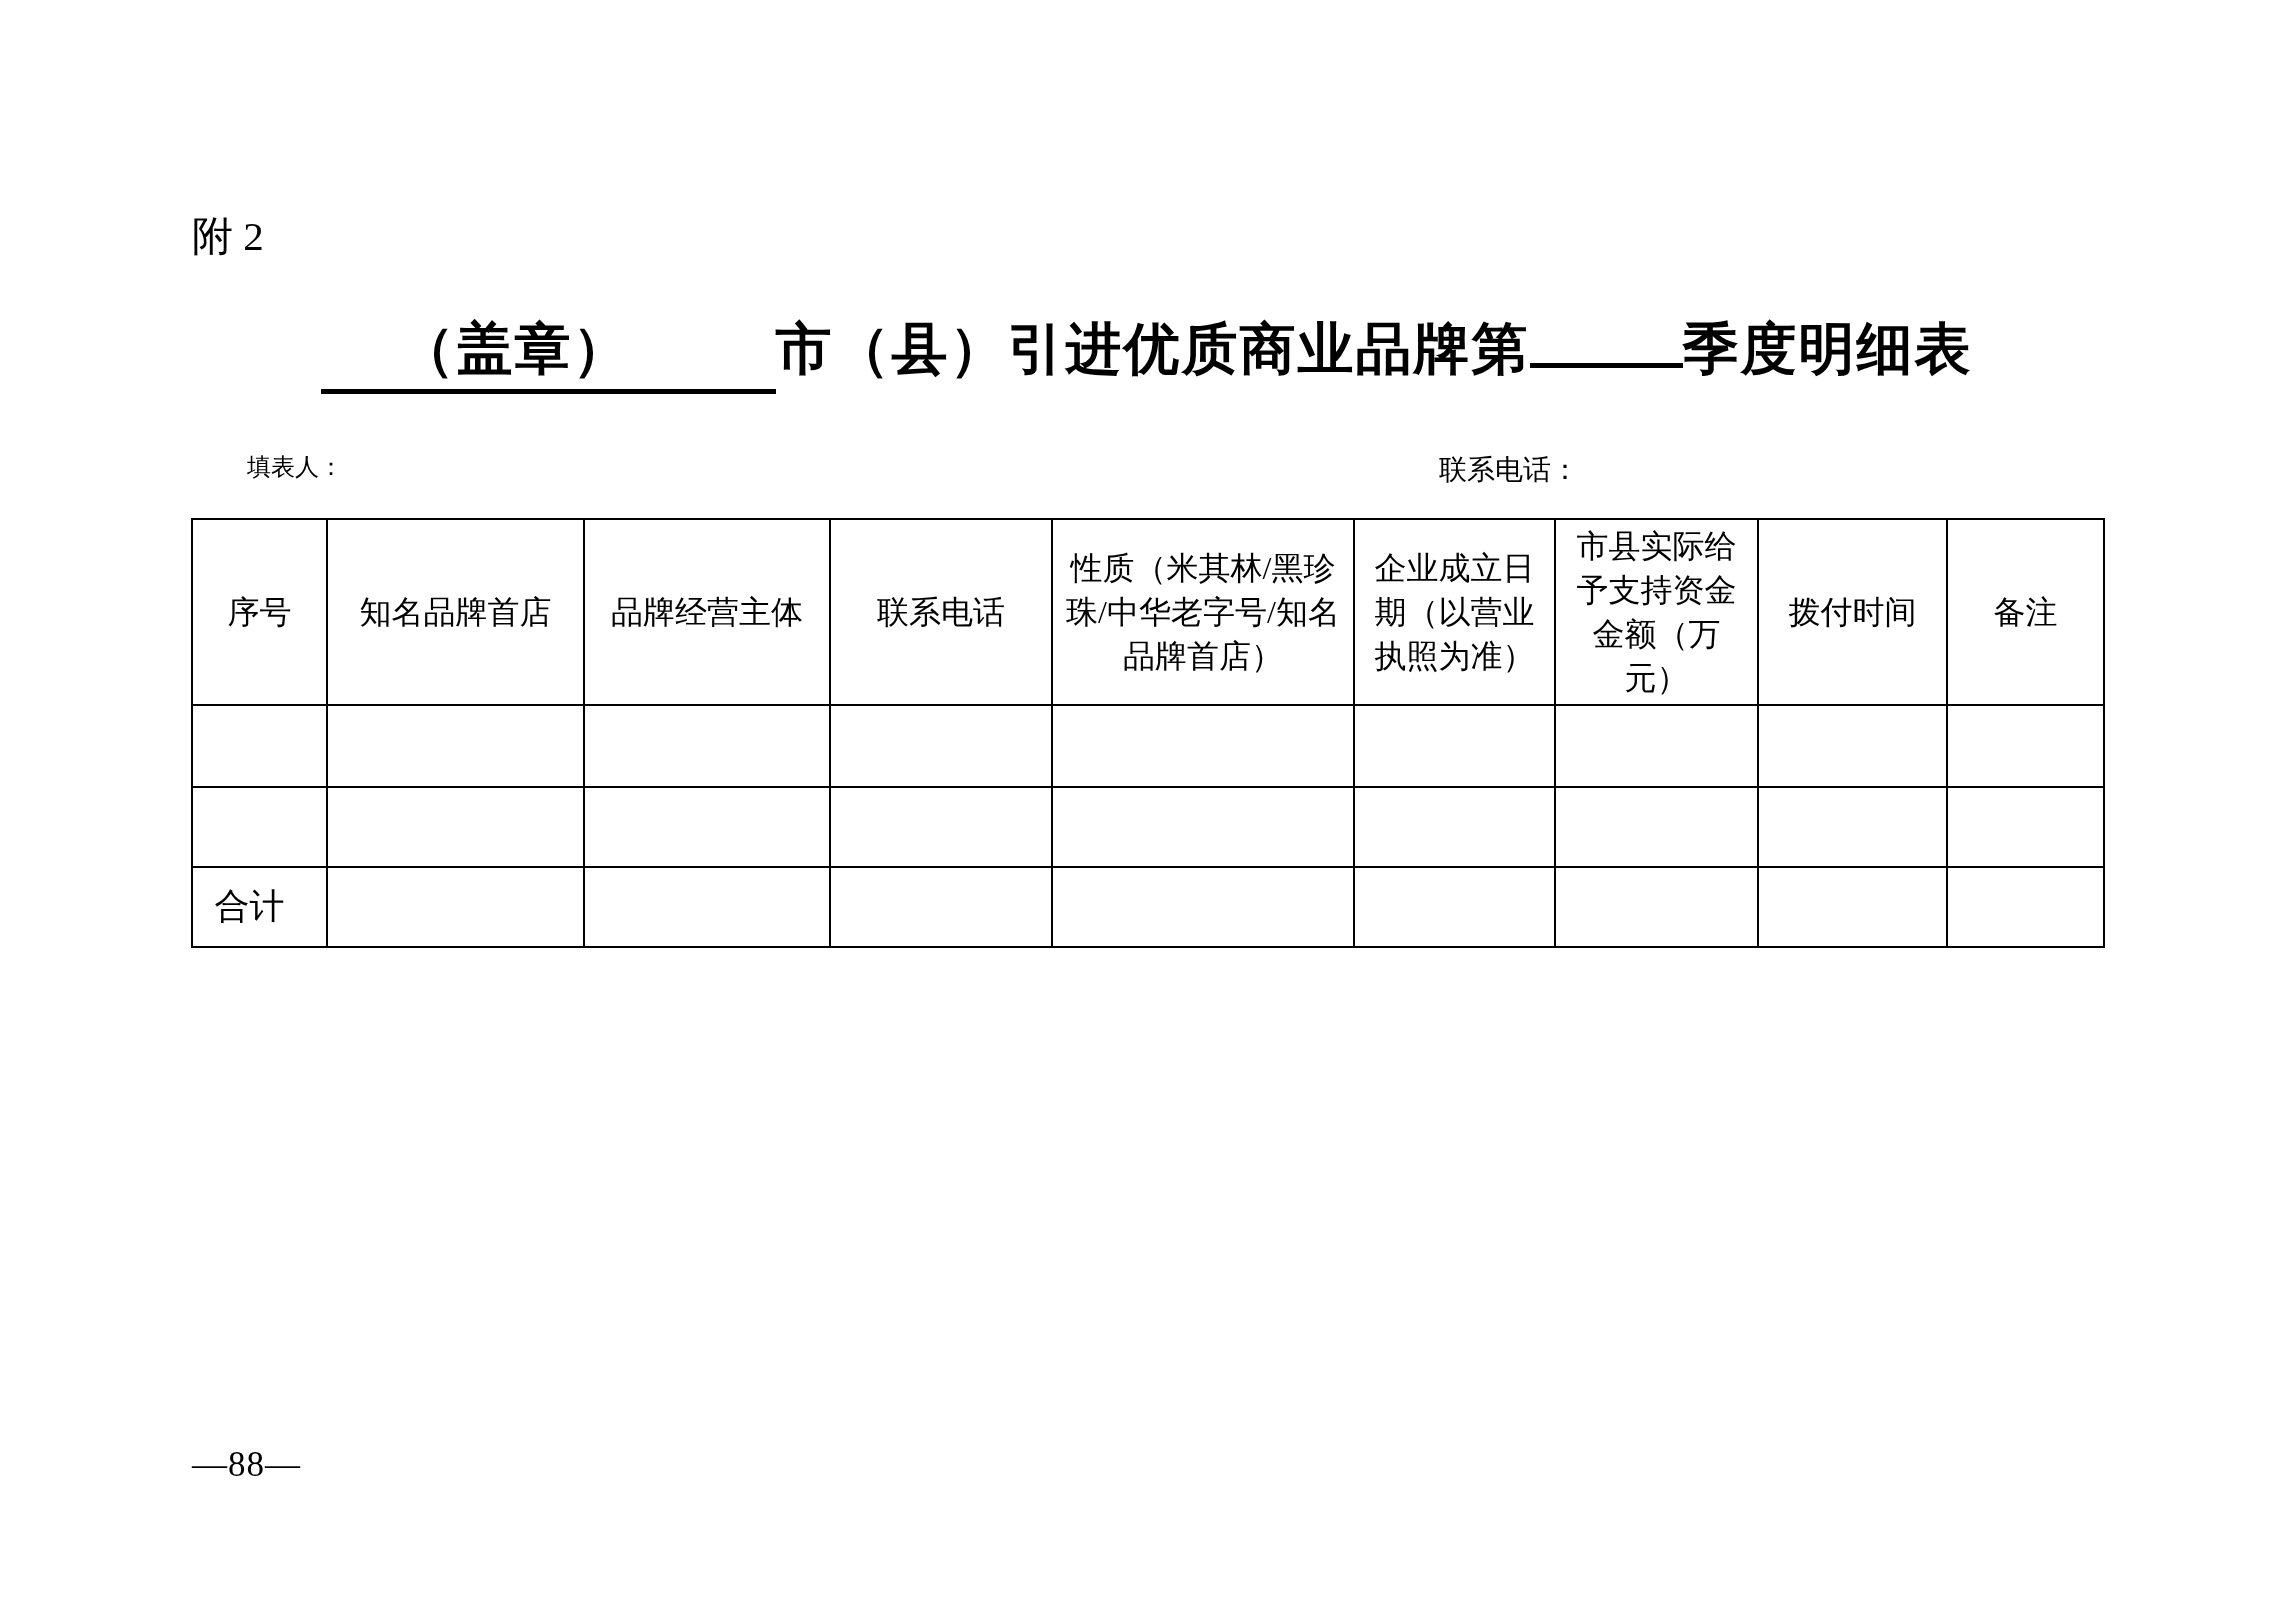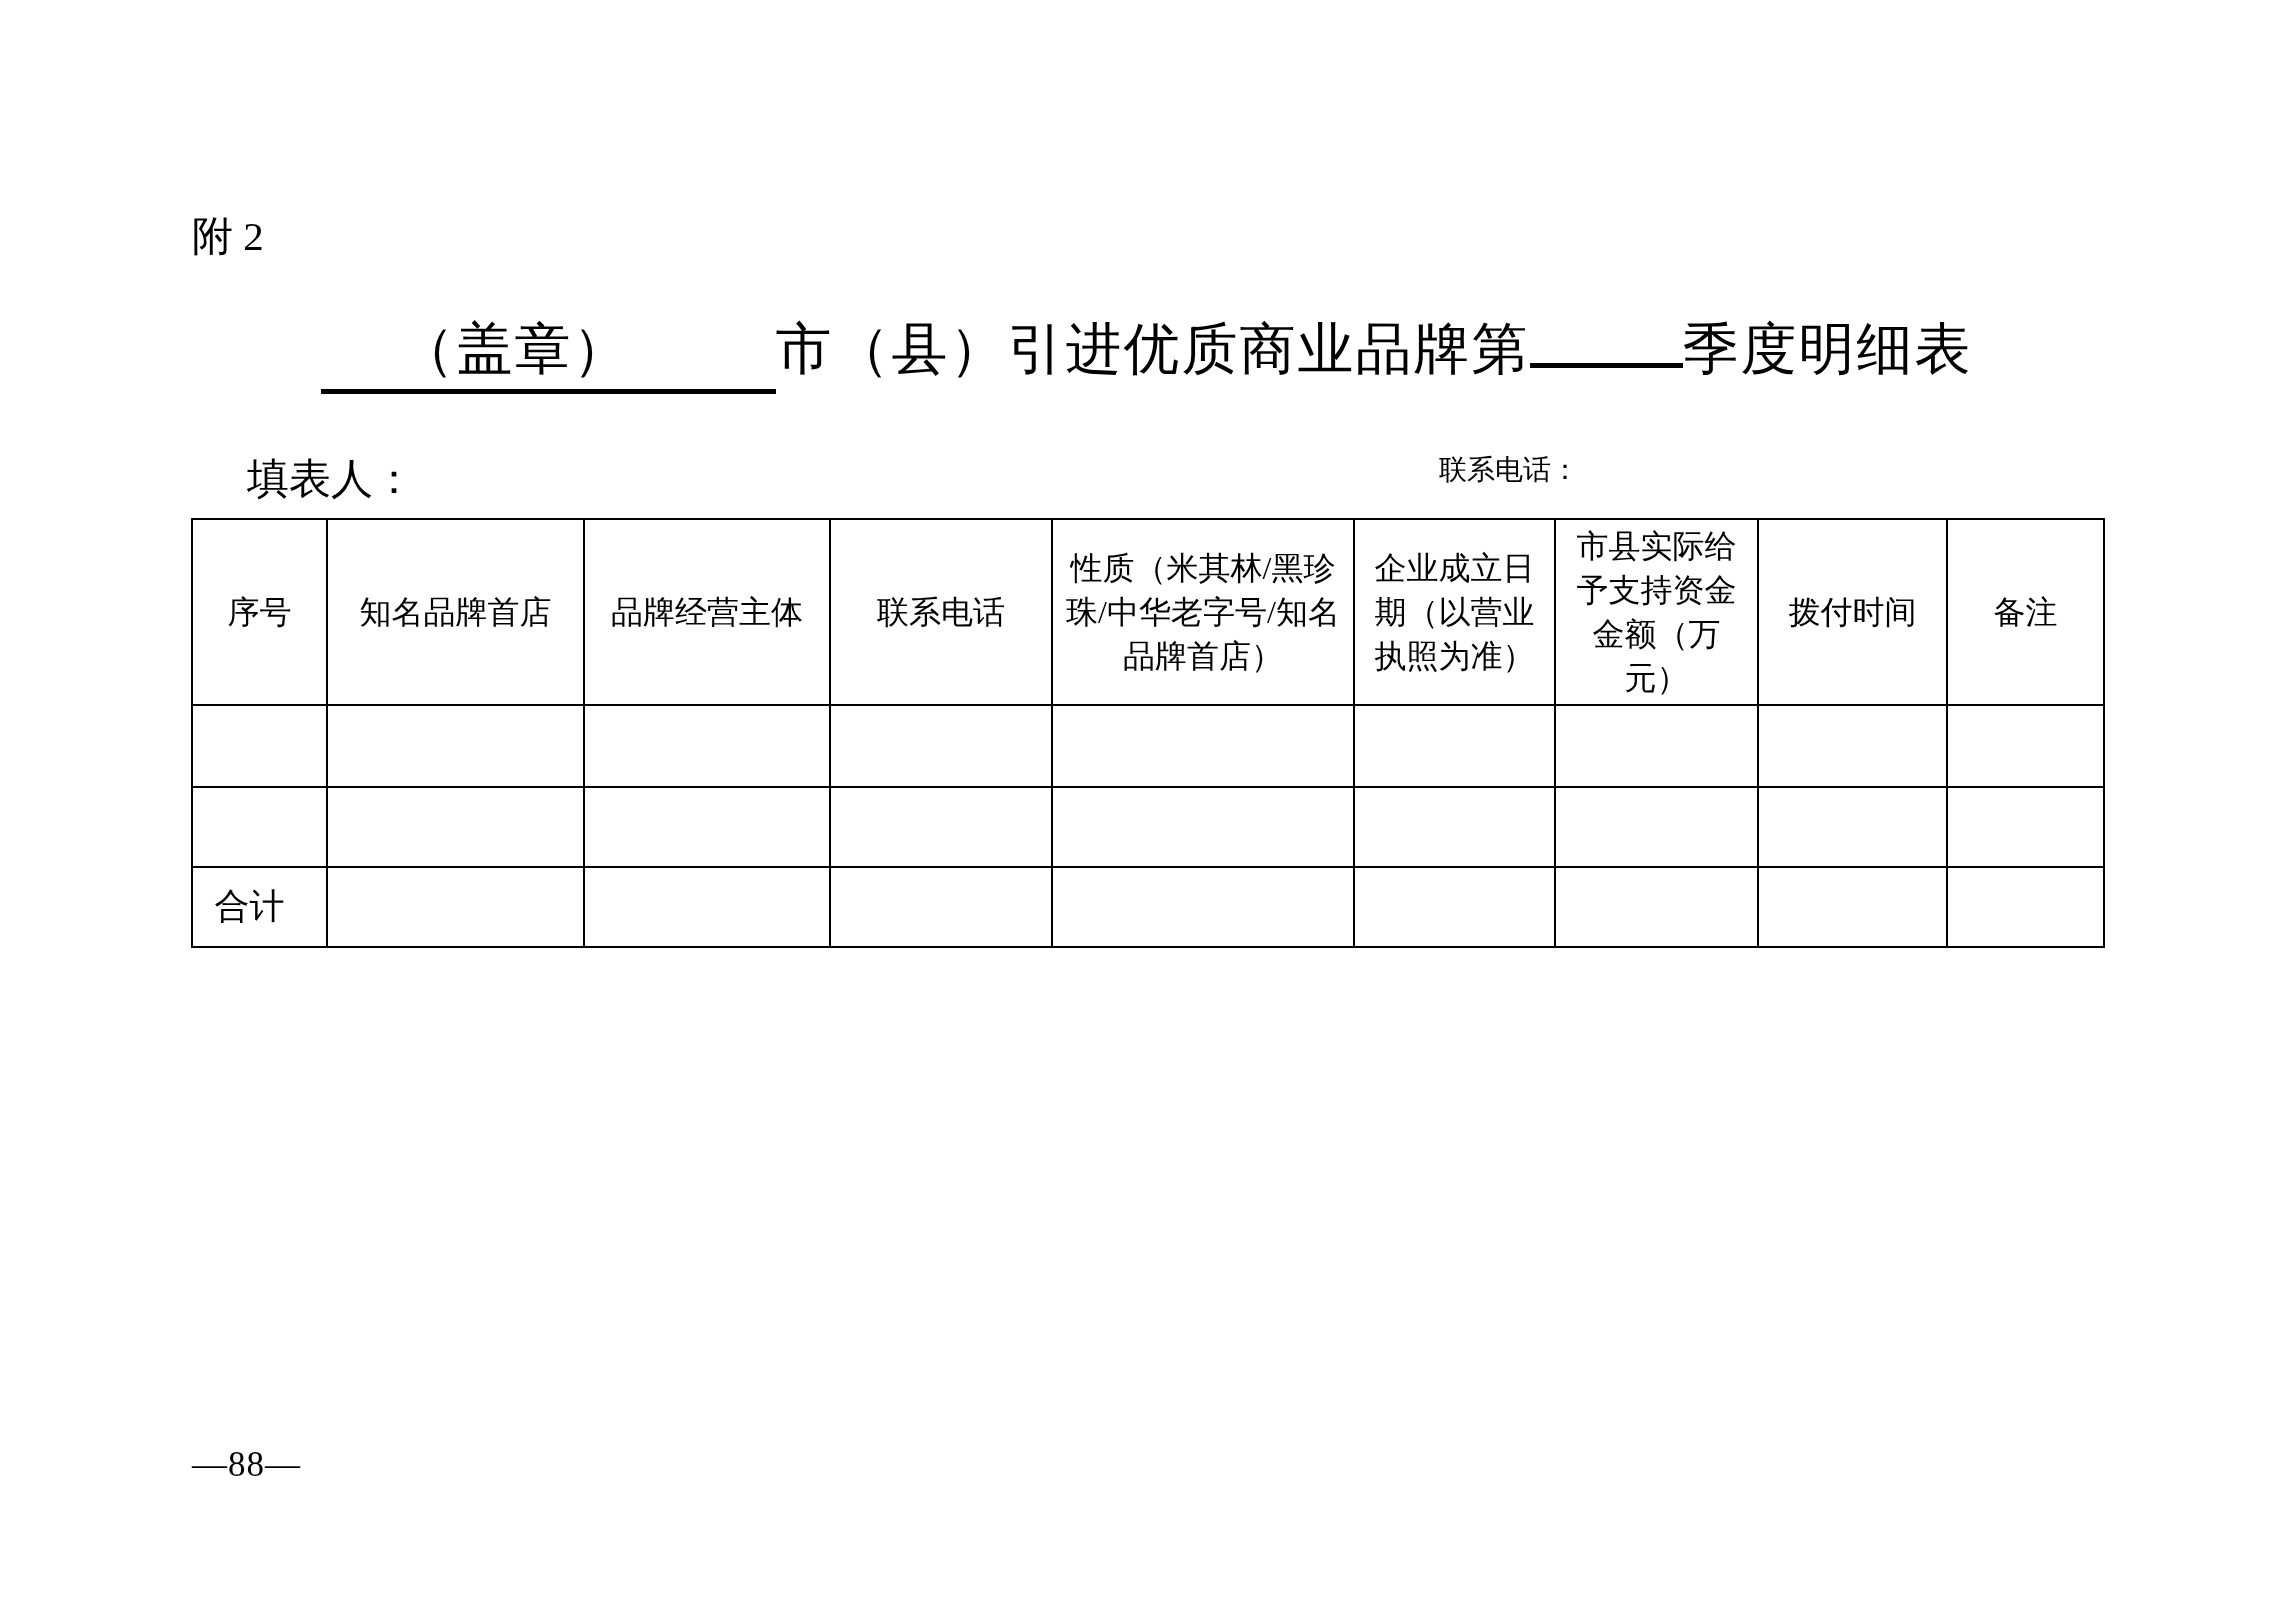--- a/index.html
+++ b/index.html
@@ -29,21 +29,21 @@
   }
 
   
   .title-line {
     position: absolute;
     left: 0;
     top: 306px;
     width: 100%;
     text-align: center;
     font-size: 56px;
-    font-weight: 400;
+    font-weight: 700;
     letter-spacing: 2px;
     white-space: nowrap;
     line-height: 1.25;
   }
   .title-line .u-group {
     display: inline-block;
     border-bottom: 5.9px solid #000;
     padding-bottom: 4.9px;
   }
   .blank-seg {
@@ -52,21 +52,21 @@
   }
   .blank-pre  { width: 78px; }
   .blank-post { width: 145px; }
   .blank-quarter { width: 153px; }
 
   
   .meta-filler {
     position: absolute;
     left: 247px;
     top: 443px;
-    font-size: 42px;
+    font-size: 24px;
     white-space: nowrap;
   }
   .meta-phone {
     position: absolute;
     left: 1439px;
     top: 443px;
     font-size: 28px;
     white-space: nowrap;
   }
 

